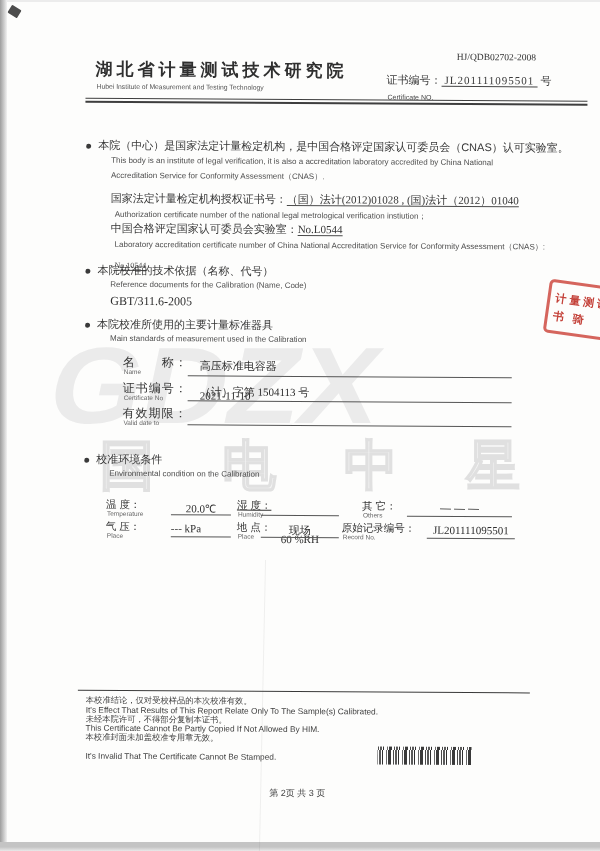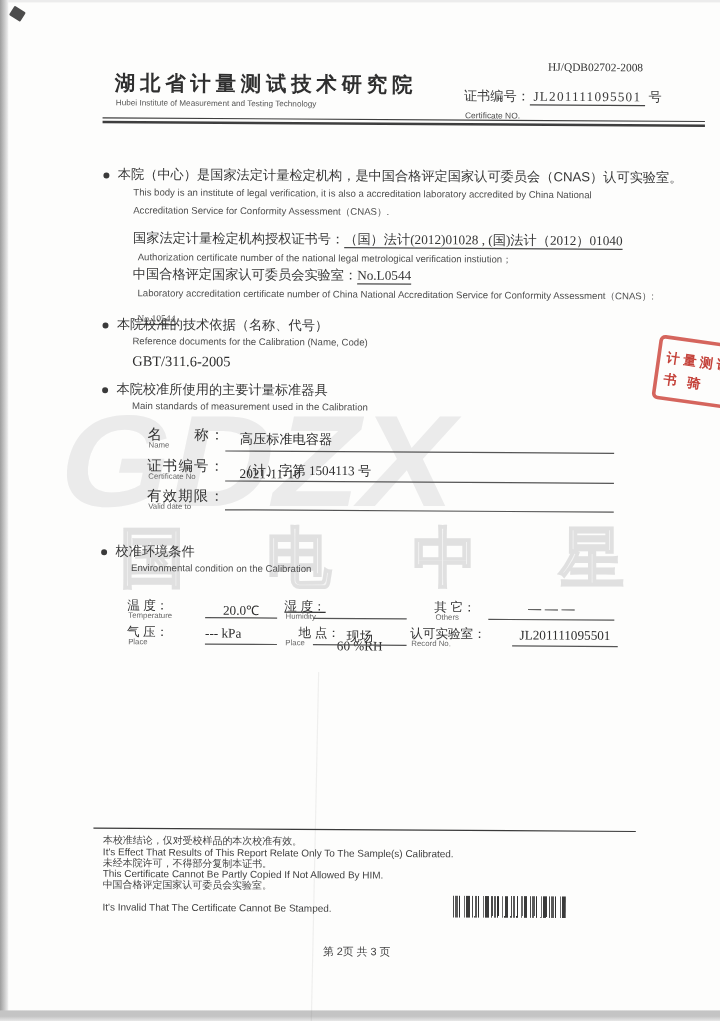--- a/index.html
+++ b/index.html
@@ -144,34 +144,34 @@
     <div class="abs lblcn" style="left:363px;top:499px;">其 它：</div>
     <div class="abs lblen" style="left:364px;top:511px;">Others</div>
     <div class="abs val11" style="left:408px;top:501px;width:105px;text-align:center;">— — —</div>
     <div class="fieldline" style="left:408px;top:515px;width:105px;"></div>
 
     <div class="abs lblcn" style="left:107px;top:521px;">气 压：</div>
     <div class="abs lblen" style="left:108px;top:533px;">Place</div>
     <div class="abs val11 serifv" style="left:172px;top:523px;width:60px;text-align:left;">--- kPa</div>
     <div class="fieldline" style="left:172px;top:537px;width:60px;"></div>
 
-    <div class="abs lblcn" style="left:238px;top:521px;margin-left:12px;">地 点：</div>
+    <div class="abs lblcn" style="left:238px;top:521px;">地 点：</div>
     <div class="abs lblen" style="left:239px;top:533px;">Place</div>
     <div class="abs val11" style="left:262px;top:523px;width:78px;text-align:center;">现场</div>
     <div class="fieldline" style="left:262px;top:537px;width:78px;"></div>
 
-    <div class="abs lblcn" style="left:343px;top:521px;">认可实验室：</div>
+    <div class="abs lblcn" style="left:343px;top:521px;">原始记录编号：</div>
     <div class="abs lblen" style="left:344px;top:533px;">Record No.</div>
     <div class="abs val11 serifv" style="left:428px;top:523px;width:88px;text-align:center;">JL201111095501</div>
     <div class="fieldline" style="left:428px;top:537px;width:88px;"></div>
 
     <div class="abs foot-rule"></div>
     <div class="abs note" style="top:696px;">本校准结论，仅对受校样品的本次校准有效。</div>
     <div class="abs note" style="top:706px;">It's Effect That Results of This Report Relate Only To The Sample(s) Calibrated.</div>
     <div class="abs note" style="top:715px;">未经本院许可，不得部分复制本证书。</div>
     <div class="abs note" style="top:724px;">This Certificate Cannot Be Partly Copied If Not Allowed By HIM.</div>
-    <div class="abs note" style="top:733px;">中国合格评定国家认可委员会实验室。</div>
+    <div class="abs note" style="top:733px;">本校准封面未加盖校准专用章无效。</div>
     <div class="abs note" style="top:752px;">It's Invalid That The Certificate Cannot Be Stamped.</div>
     <div class="abs barcode"></div>
     <div class="abs pageno">第 2页 共 3 页</div>
 
   </div>
 </div>
 
 </body></html>

